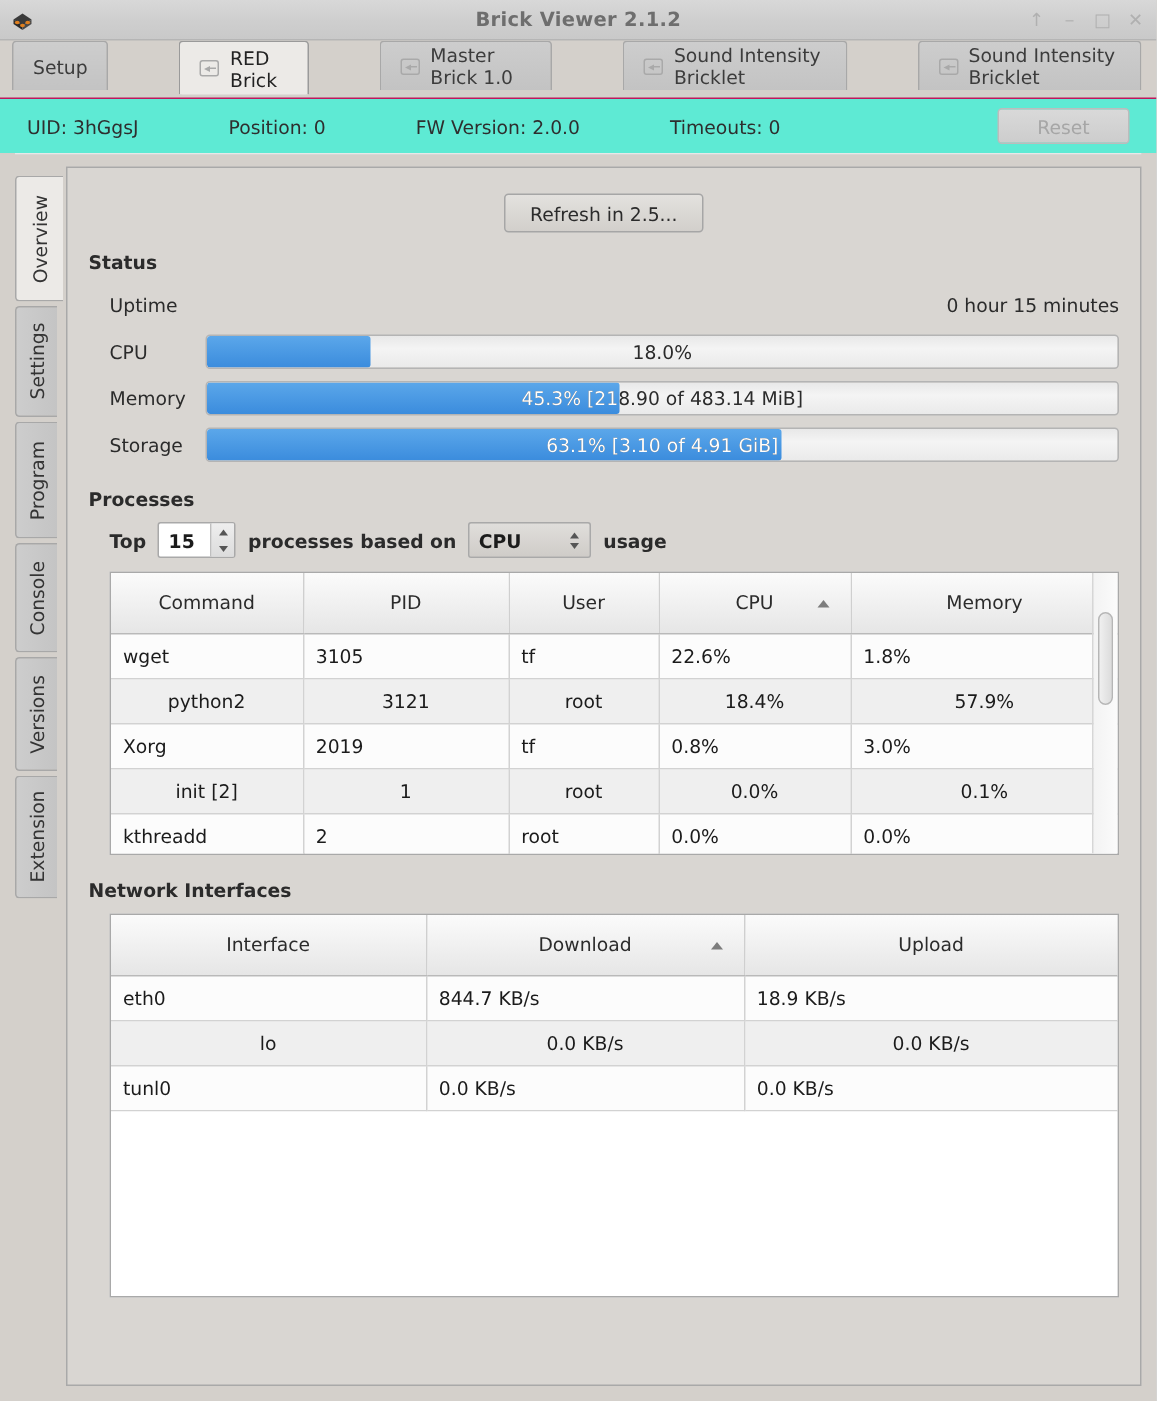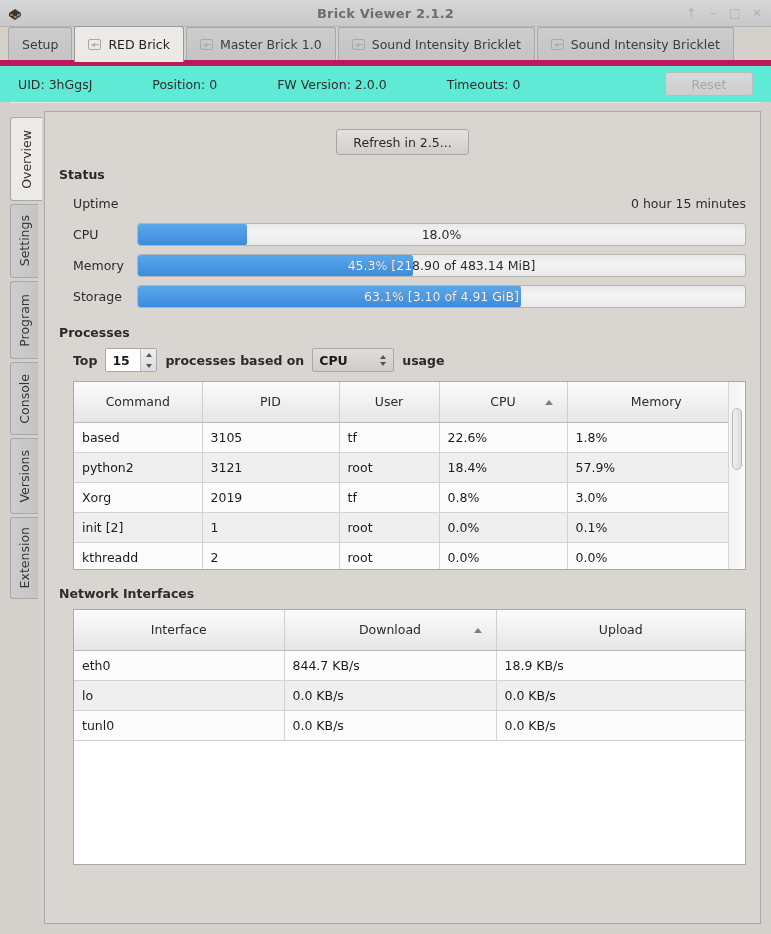--- a/index.html
+++ b/index.html
@@ -58,24 +58,25 @@
     font-size: 12px;
     line-height: 12px;
     text-align: center;
     cursor: pointer;
   }
 
   
   .tabbar {
     height: 39px;
     background: #d4d0cb;
-    display: flex; align-items: center;
+    display: flex; align-items: flex-start;
     padding: 0 8px;
-    border-bottom: 6px solid #be185d;
-    flex: 0 0 auto;
+    border-bottom: 1px solid #be185d;
+    flex: 0 0 auto;
+    gap: 45px;
   }
   .tab {
     height: 33px;
     display: flex; align-items: center; gap: 7px;
     padding: 0 13px;
     font-size: 12.5px;
     color: #3c3c3c;
     background: linear-gradient(to bottom, #cdcdcd, #c3c3c3);
     border: 1px solid #a8a8a8;
     border-bottom: none;
@@ -374,21 +375,21 @@
     font-size: 12.5px;
     color: #1b1b1b;
     border-right: 1px solid #d2d2d2;
     border-bottom: 1px solid #d2d2d2;
     white-space: nowrap;
     overflow: hidden;
   }
   td:last-child { border-right: none; }
   tr.alt td { background: #efefef; }
   tr td { background: #fcfcfc; }
-  tr.alt td { background: #efefef; }
+  tr.alt td { background: #efefef; text-align: center; }
 
   .scroll-track {
     position: absolute;
     right: 0; top: 0; bottom: 0;
     width: 17px;
     background: linear-gradient(to right, #f3f3f3, #fbfbfb);
     border-left: 1px solid #d6d6d6;
     z-index: 5;
   }
   .scroll-thumb {
@@ -574,21 +575,21 @@
               <th><span>User</span></th>
               <th>
                 <span>CPU</span>
                 <span class="sort-arrow"></span>
               </th>
               <th><span>Memory</span></th>
             </tr>
           </thead>
           <tbody>
             <tr>
-              <td>based</td>
+              <td>wget</td>
               <td>3105</td>
               <td>tf</td>
               <td>22.6%</td>
               <td>1.8%</td>
             </tr>
             <tr class="alt">
               <td>python2</td>
               <td>3121</td>
               <td>root</td>
               <td>18.4%</td>

